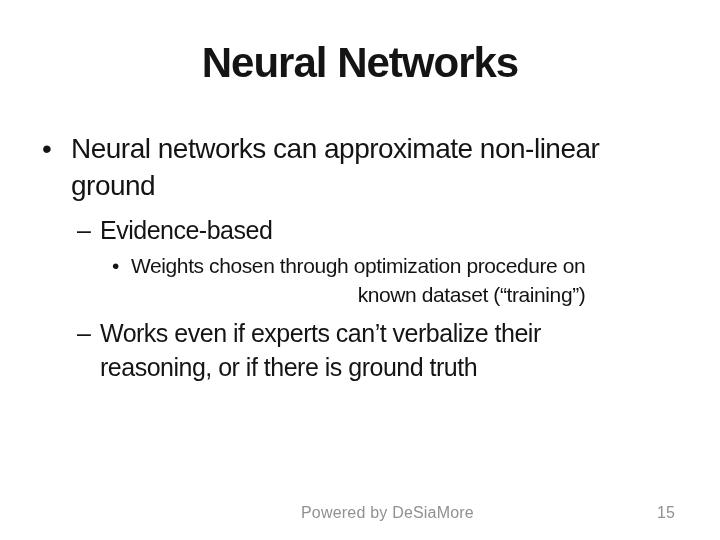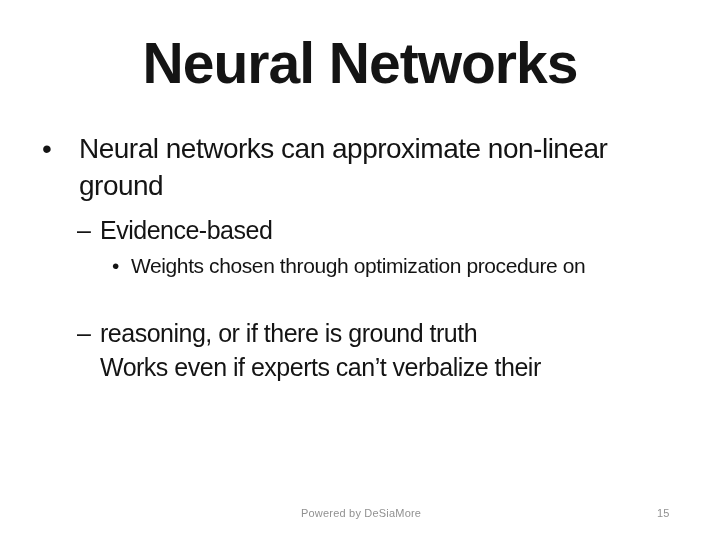--- a/index.html
+++ b/index.html
@@ -19,21 +19,21 @@
     position: absolute;
     inset: 0;
     background: #ffffff;
   }
   .title {
     position: absolute;
     top: 36px;
     left: 0;
     width: 720px;
     text-align: center;
-    font-size: 57px;
+    font-size: 42px;
     line-height: 54px;
     font-weight: 600;
     letter-spacing: -1px;
     color: #141414;
     white-space: nowrap;
   }
   .marker {
     position: absolute;
     color: #141414;
     white-space: pre;
@@ -42,31 +42,31 @@
     position: absolute;
     color: #141414;
     white-space: nowrap;
   }
   .lvl1 { font-size: 28px; line-height: 37px; letter-spacing: -0.5px; }
   .lvl2 { font-size: 25px; line-height: 34px; letter-spacing: -0.5px; }
   .lvl2a { font-size: 25px; line-height: 32px; letter-spacing: -0.5px; }
   .lvl3 { font-size: 21px; line-height: 29px; letter-spacing: -0.4px; }
 
   .m1 { left: 42px;  top: 130px; }
-  .t1 { left: 71px;  top: 130px; margin-left: 8px; }
+  .t1 { left: 71px;  top: 130px; }
   .m2 { left: 77px;  top: 214px; }
   .t2 { left: 100px; top: 214px; }
   .m3 { left: 112px; top: 251px; }
   .t3 { left: 131px; top: 251px; text-align: right; }
   .m4 { left: 77px;  top: 316px; }
   .t4 { left: 100px; top: 316px; }
 
   .footer-text {
     position: absolute;
-    font-size: 11px;
+    font-size: 16px;
     line-height: 14px;
     color: #919191;
     letter-spacing: 0.2px;
     white-space: nowrap;
   }
   .powered { left: 301px; top: 506px; }
   .pagenum { left: 657px; top: 506px; text-align: center; }
 </style>
 </head>
 <body>
@@ -82,24 +82,25 @@
   </div>
 
   <span class="marker lvl2a m2">–</span>
   <div class="textblock lvl2a t2">
     <div>Evidence-based</div>
   </div>
 
   <span class="marker lvl3 m3">•</span>
   <div class="textblock lvl3 t3">
     <div>Weights chosen through optimization procedure on</div>
+    <div>known dataset (“training”)</div>
   </div>
 
   <span class="marker lvl2 m4">–</span>
   <div class="textblock lvl2 t4">
+    <div>Works even if experts can’t verbalize their</div>
     <div>reasoning, or if there is ground truth</div>
-    <div>Works even if experts can’t verbalize their</div>
   </div>
 
   <div class="footer-text powered">Powered by DeSiaMore</div>
   <div class="footer-text pagenum">15</div>
 
 </div>
 
 </body></html>

